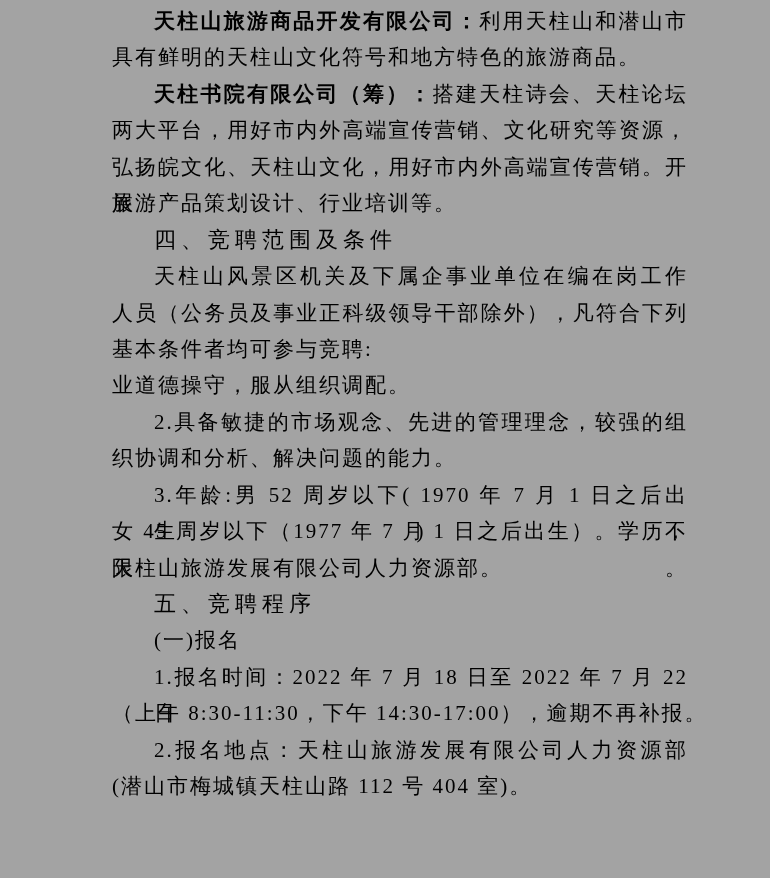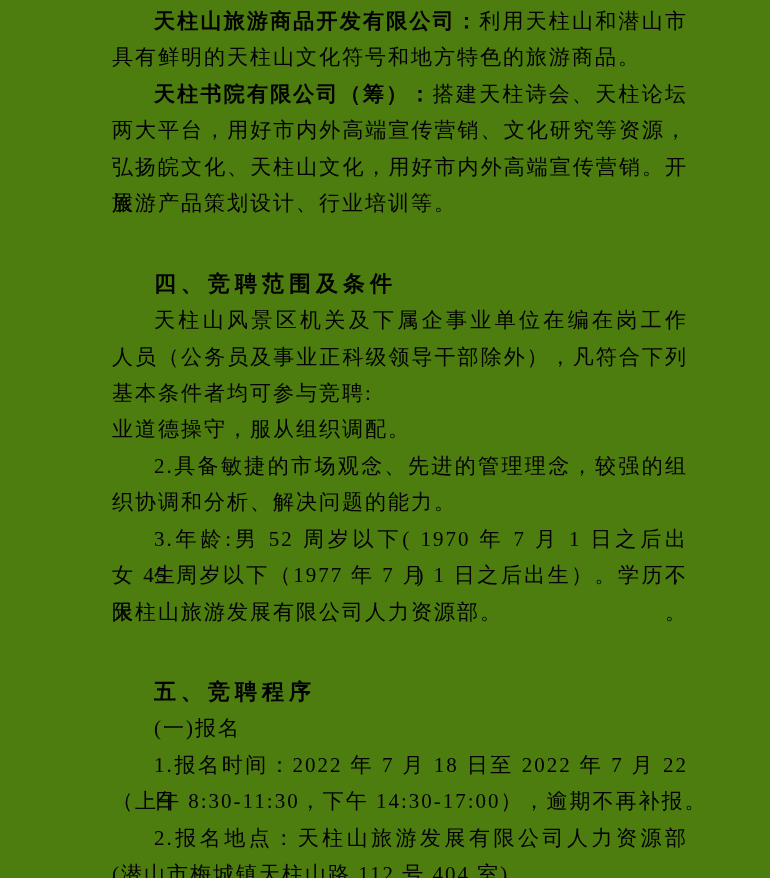--- a/index.html
+++ b/index.html
@@ -5,21 +5,21 @@
   html, body {
     margin: 0;
     padding: 0;
     background: #ffffff;
   }
   .page {
     position: relative;
     width: 770px;
     height: 878px;
     box-sizing: border-box;
-    background: #4d7c0f;
+    background: #a3a3a3;
     padding: 3px 82px 0 112px;
     overflow: hidden;
     font-family: "Liberation Serif", "DejaVu Serif", serif;
     color: #000000;
   }
   .line {
     height: 36.45px;
     line-height: 36.45px;
     font-size: 21px;
     letter-spacing: 2px;
@@ -29,24 +29,23 @@
   }
   .line.justify {
     white-space: normal;
     text-align-last: justify;
   }
   .line.indent {
     padding-left: 42px;
   }
   .line.heading {
     font-family: "Liberation Sans", "DejaVu Sans", sans-serif;
-    font-weight: 700;
+    font-weight: 400;
     font-size: 22px;
     letter-spacing: 5px;
-    margin-top: 44px;
   }
   .lead {
     font-weight: 700;
   }
 </style>
 </head>
 <body>
 
 <div class="page">
   <div id="text-body">

